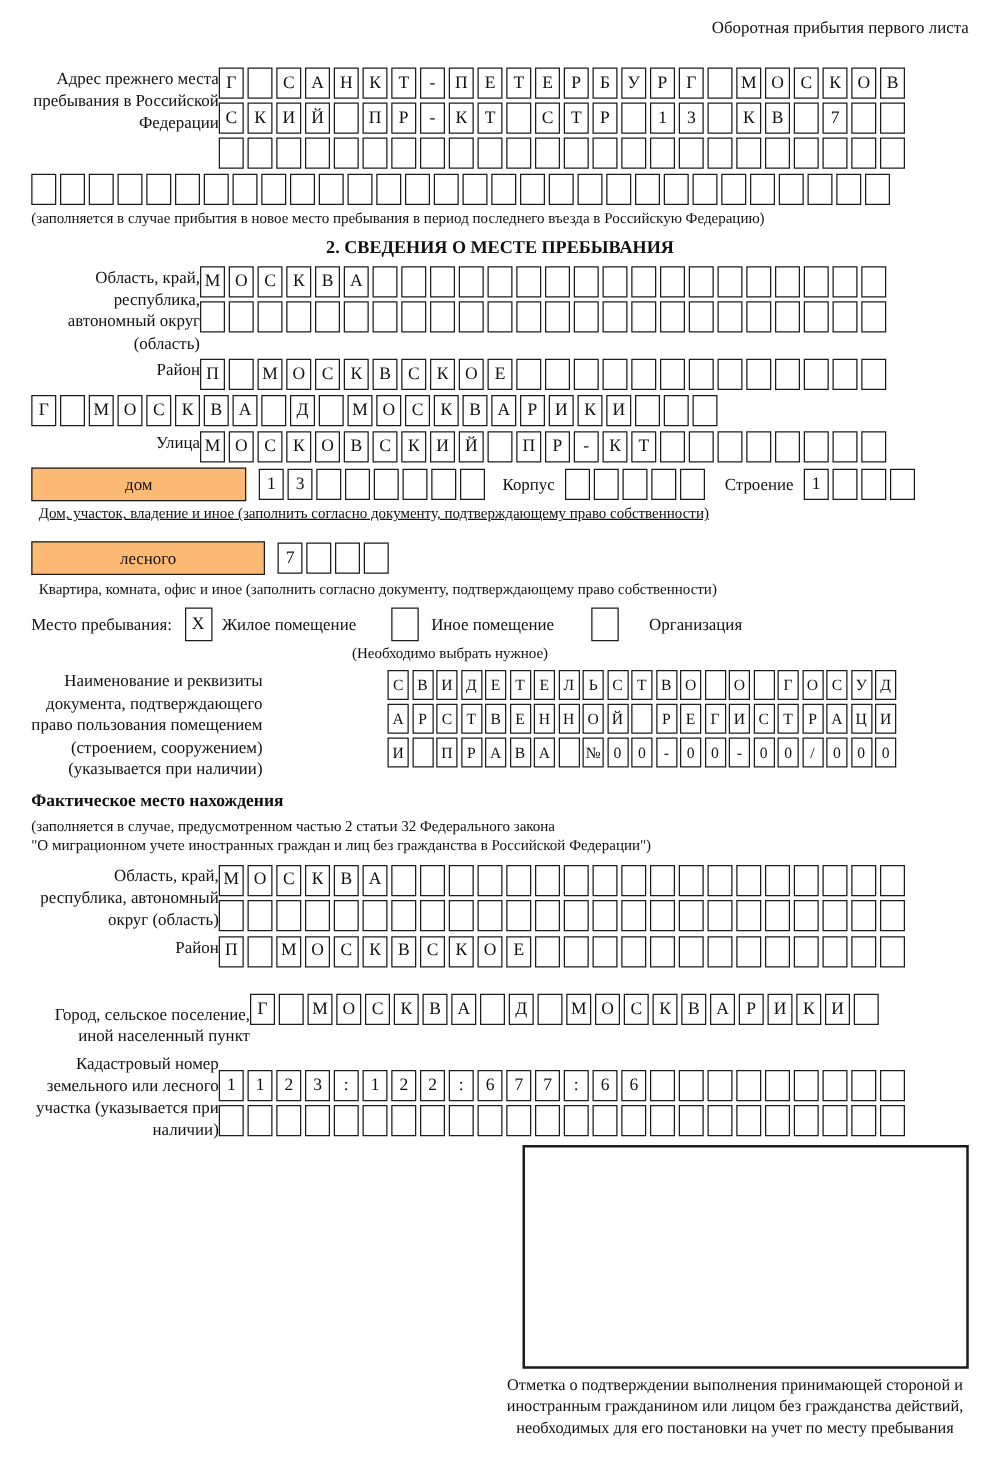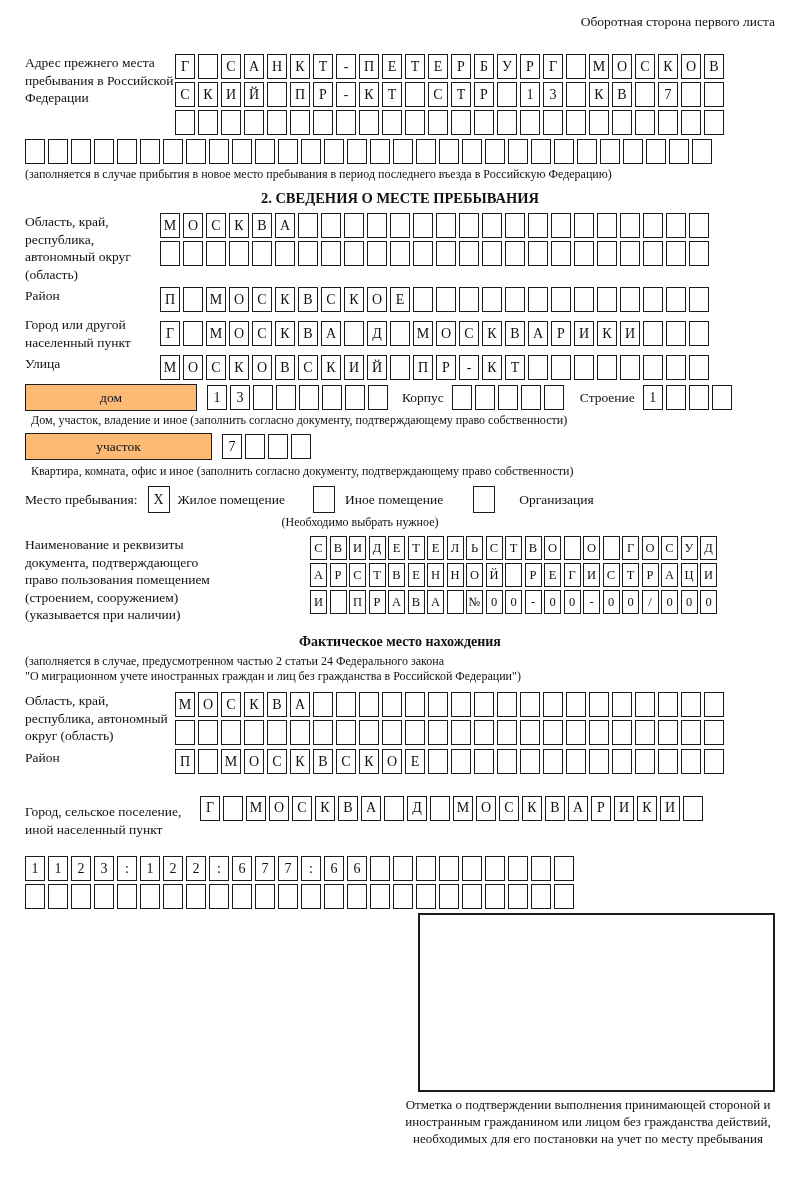--- a/index.html
+++ b/index.html
@@ -5,55 +5,55 @@
   html,body{margin:0;padding:0;background:#ffffff;}
   body{
     width:800px;min-height:1180px;box-sizing:border-box;
     padding:14px 25px 20px 25px;
     font-family:"Liberation Serif","DejaVu Serif",serif;
     color:#111;
   }
   .hdr{text-align:right;font-size:13.5px;margin-bottom:24px;}
   .row{display:flex;align-items:flex-start;margin-bottom:4px;}
   .row.vcenter{align-items:center;}
-  .lbl{font-size:13.5px;line-height:1.3;flex:none;}
+  .lbl{font-size:13.5px;line-height:1.3;flex:none;text-align:right;}
   .grid-col{display:flex;flex-direction:column;gap:3px;}
   .cells{display:flex;gap:3px;flex:none;}
   .cell{
     width:18px;height:23px;flex:none;
     border:1.6px solid #1c1c1c;
     display:flex;align-items:center;justify-content:center;
     font-size:14px;line-height:1;background:#fff;
   }
   .cells-sm{gap:2.5px;}
   .cells-sm .cell{width:15px;height:22px;font-size:12.5px;border-width:1.5px;}
   .note{font-size:12px;line-height:1.25;}
   .center{text-align:left;}
   .sec-title{font-size:14.5px;font-weight:bold;text-align:center;margin:8px 0 6px 0;}
-  .sub-title{font-size:14px;font-weight:bold;text-align:center;margin:10px 0 4px 0;}
+  .sub-title{font-size:14px;font-weight:bold;margin:10px 0 4px 0;}
   .wide-box{
     border:1.6px solid #1c1c1c;height:25px;flex:none;
     display:flex;align-items:center;justify-content:center;
     font-size:13.5px;background:#fdba74;
   }
   .cbx{
     width:20px;height:25px;flex:none;border:1.6px solid #1c1c1c;
     display:flex;align-items:center;justify-content:center;
     font-size:14px;background:#fff;
   }
   .stamp-wrap{width:357px;margin-left:auto;margin-top:2px;}
   .stamp-box{height:175px;border:2px solid #1c1c1c;background:#fff;}
   .stamp-note{width:404px;margin-left:-32px;margin-top:5px;text-align:center;font-size:13px;line-height:1.3;}
   .mb8{margin-bottom:8px;}
   .mt2{margin-top:2px;}
 </style>
 </head>
 <body>
 
-<div class="hdr">Оборотная сторона первого листа</div>
+<div class="hdr">Оборотная прибытия первого листа</div>
 
 <div class="row">
   <div class="lbl" style="width:150px;">Адрес прежнего места пребывания в Российской Федерации</div>
   <div class="grid-col">
     <div class="cells">
         <span class="cell">Г</span>
         <span class="cell"></span>
         <span class="cell">С</span>
         <span class="cell">А</span>
         <span class="cell">Н</span>
@@ -249,21 +249,20 @@
       <span class="cell"></span>
       <span class="cell"></span>
       <span class="cell"></span>
       <span class="cell"></span>
       <span class="cell"></span>
       <span class="cell"></span>
     </div>
 </div>
 
 <div class="row vcenter">
-  <div class="lbl" style="width:135px;">Город или другой населенный пункт</div>
   <div class="cells">
       <span class="cell">Г</span>
       <span class="cell"></span>
       <span class="cell">М</span>
       <span class="cell">О</span>
       <span class="cell">С</span>
       <span class="cell">К</span>
       <span class="cell">В</span>
       <span class="cell">А</span>
       <span class="cell"></span>
@@ -336,24 +335,24 @@
       <span class="cell"></span>
     </div>
   <div class="lbl" style="margin:0 8px 0 16px;">Строение</div>
   <div class="cells">
       <span class="cell">1</span>
       <span class="cell"></span>
       <span class="cell"></span>
       <span class="cell"></span>
     </div>
 </div>
-<div class="note" style="margin-left:6px;margin-bottom:5px;">Дом, участок, владение и иное (заполнить согласно документу, подтверждающему право собственности)</div>
+<div class="note" style="margin-left:6px;margin-bottom:15px;text-decoration:underline;">Дом, участок, владение и иное (заполнить согласно документу, подтверждающему право собственности)</div>
 
 <div class="row vcenter" style="margin-bottom:4px;">
-  <div class="wide-box" style="width:185px;margin-right:10px;">участок</div>
+  <div class="wide-box" style="width:185px;margin-right:10px;">лесного</div>
   <div class="cells">
       <span class="cell">7</span>
       <span class="cell"></span>
       <span class="cell"></span>
       <span class="cell"></span>
     </div>
 </div>
 <div class="note" style="margin-left:6px;margin-bottom:7px;">Квартира, комната, офис и иное (заполнить согласно документу, подтверждающему право собственности)</div>
 
 <div class="row vcenter" style="margin-bottom:2px;">
@@ -436,21 +435,21 @@
         <span class="cell">0</span>
         <span class="cell">/</span>
         <span class="cell">0</span>
         <span class="cell">0</span>
         <span class="cell">0</span>
       </div>
   </div>
 </div>
 
 <div class="sub-title">Фактическое место нахождения</div>
-<div class="note center">(заполняется в случае, предусмотренном частью 2 статьи 24 Федерального закона</div>
+<div class="note center">(заполняется в случае, предусмотренном частью 2 статьи 32 Федерального закона</div>
 <div class="note center mb8">"О миграционном учете иностранных граждан и лиц без гражданства в Российской Федерации")</div>
 
 <div class="row">
   <div class="lbl" style="width:150px;">Область, край, республика, автономный округ (область)</div>
   <div class="grid-col">
     <div class="cells">
         <span class="cell">М</span>
         <span class="cell">О</span>
         <span class="cell">С</span>
         <span class="cell">К</span>
@@ -556,20 +555,21 @@
       <span class="cell">А</span>
       <span class="cell">Р</span>
       <span class="cell">И</span>
       <span class="cell">К</span>
       <span class="cell">И</span>
       <span class="cell"></span>
     </div>
 </div>
 
 <div class="row mt2">
+  <div class="lbl" style="width:150px;">Кадастровый номер земельного или лесного участка (указывается при наличии)</div>
   <div class="grid-col" style="margin-top:14px;">
     <div class="cells">
         <span class="cell">1</span>
         <span class="cell">1</span>
         <span class="cell">2</span>
         <span class="cell">3</span>
         <span class="cell">:</span>
         <span class="cell">1</span>
         <span class="cell">2</span>
         <span class="cell">2</span>

